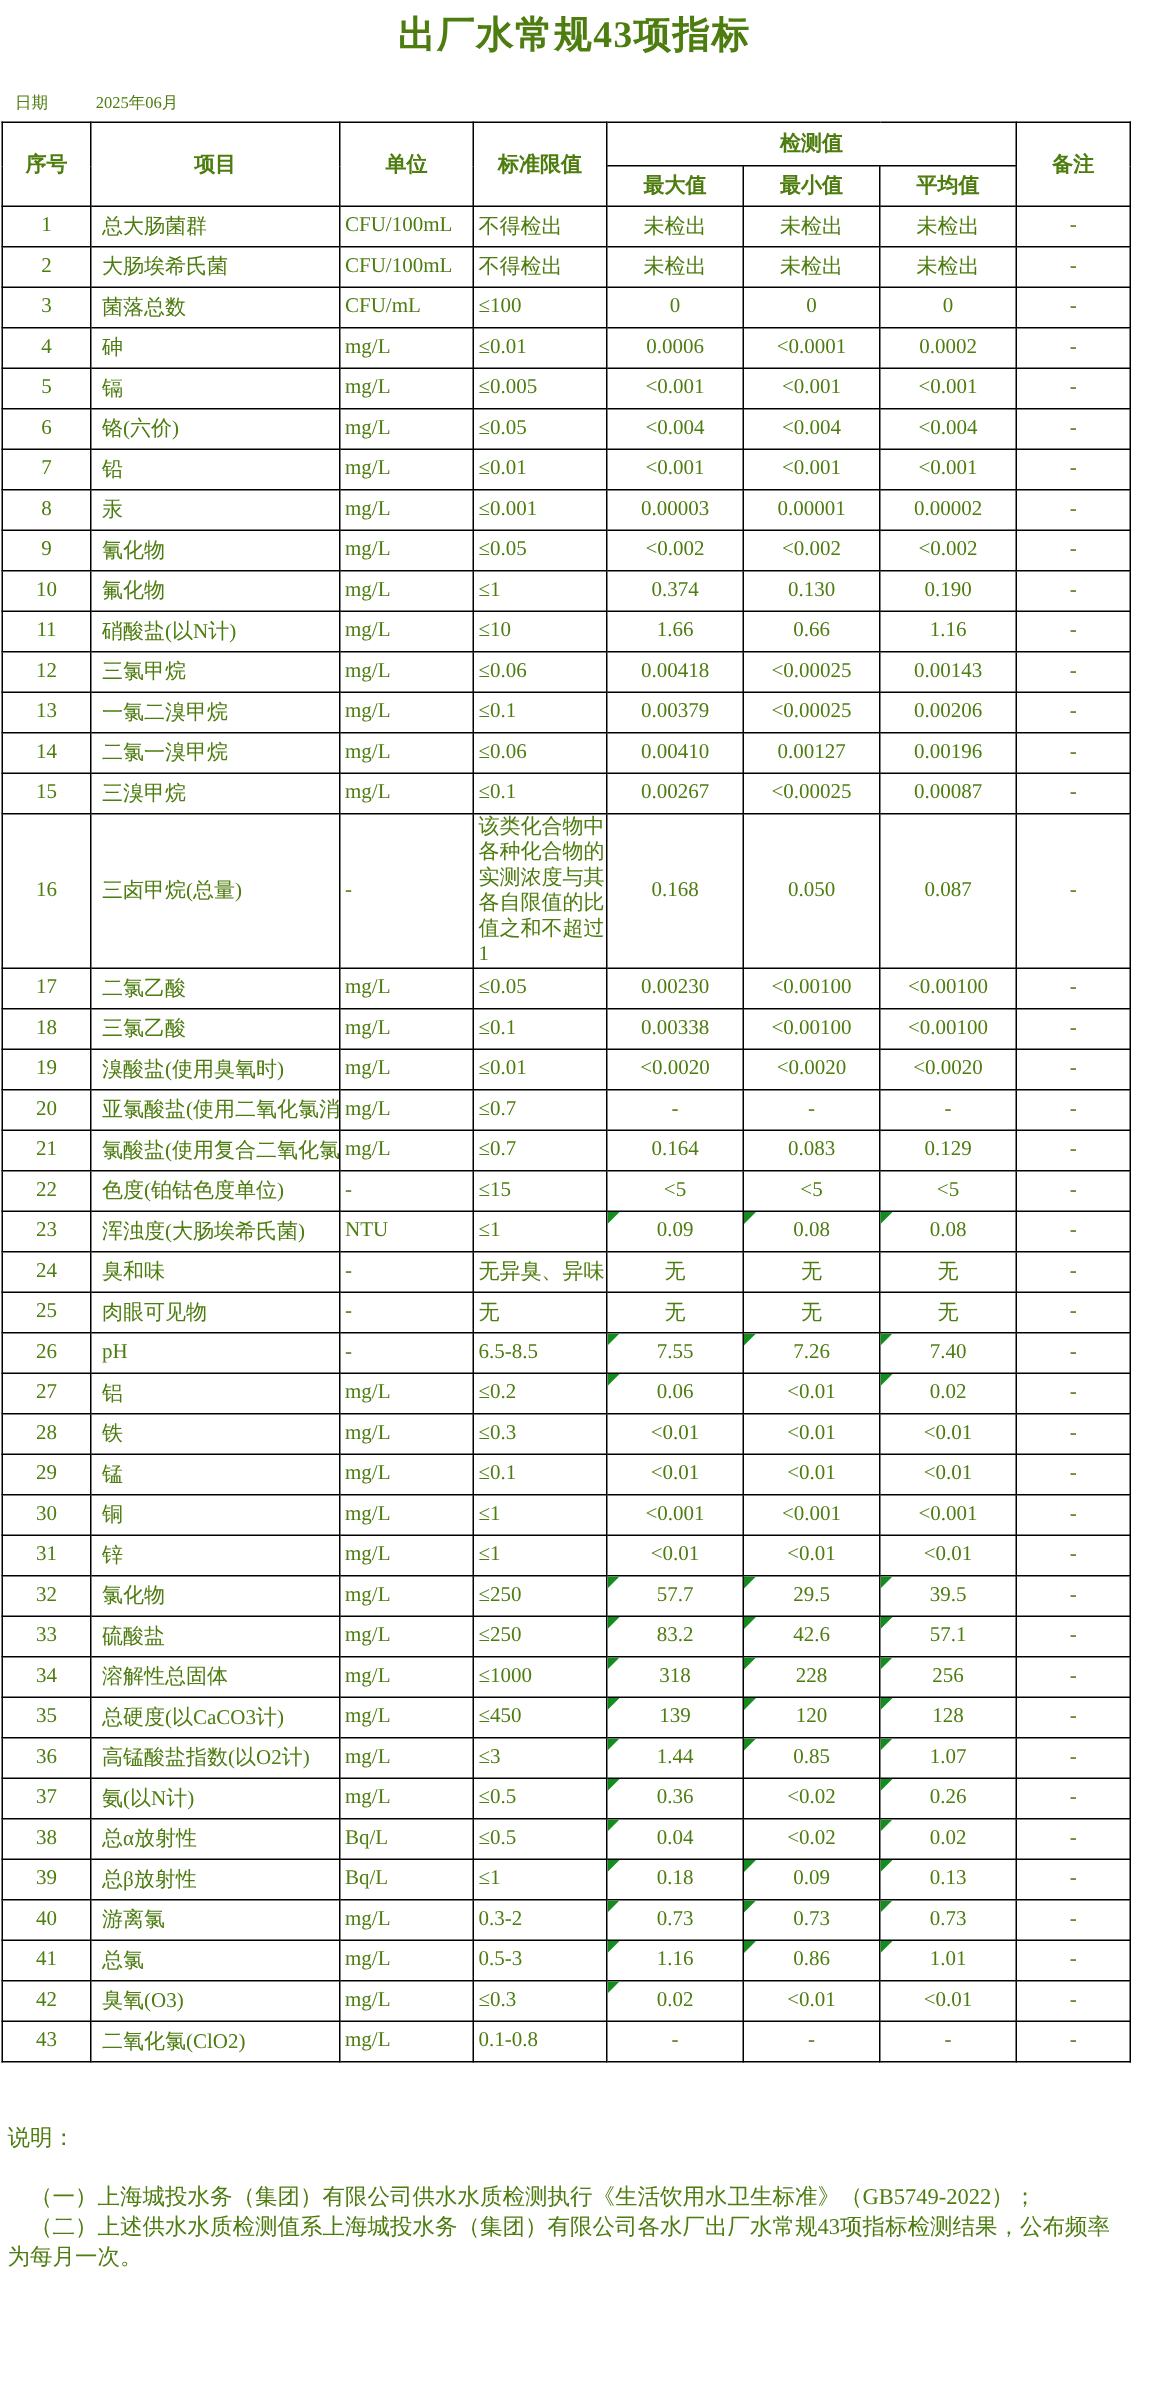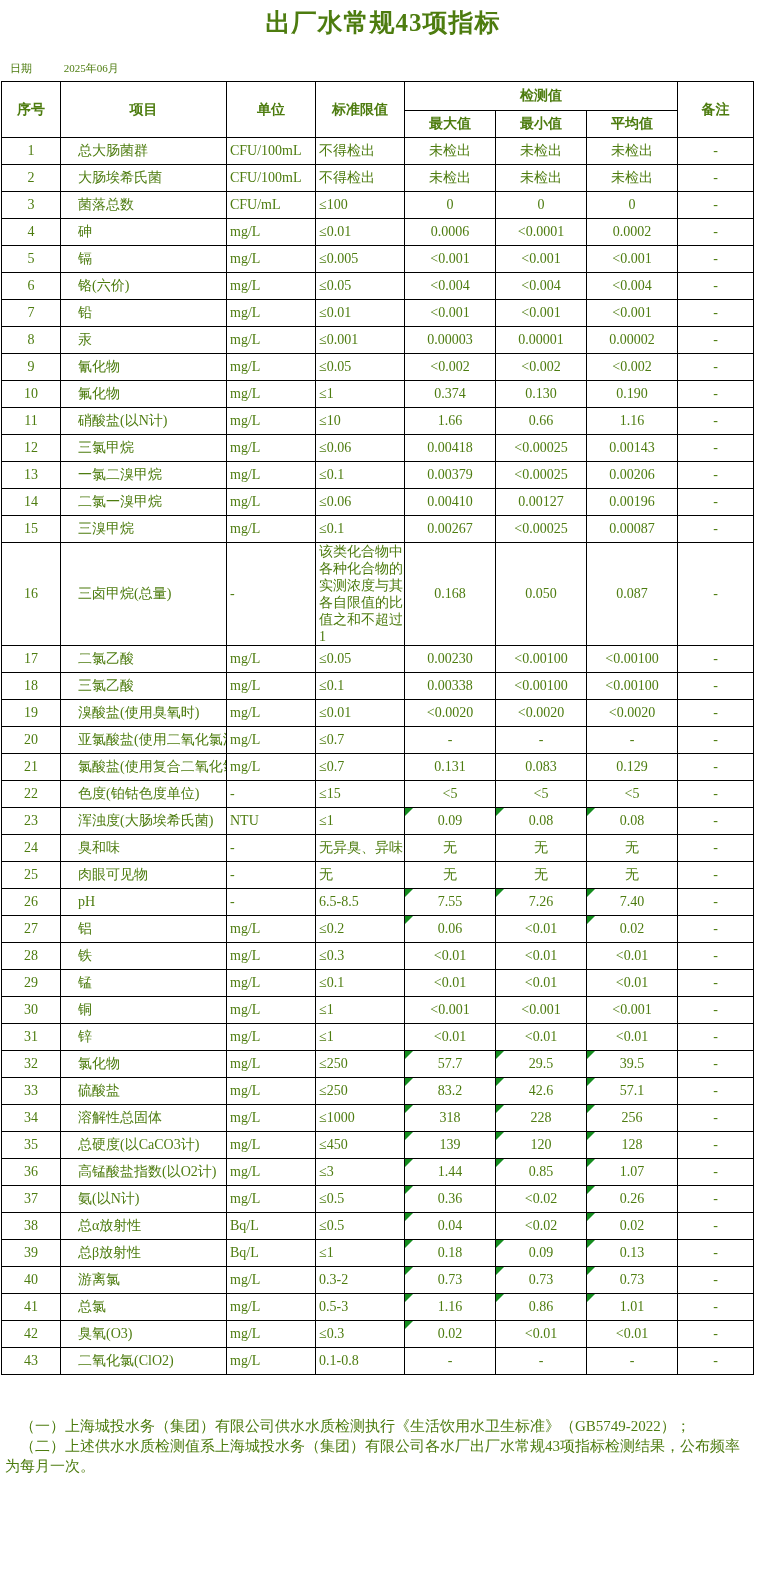--- a/index.html
+++ b/index.html
@@ -22,21 +22,21 @@
     overflow:hidden; position:relative; vertical-align:middle;
   }
   thead th { font-weight:bold; text-align:center; }
   thead tr.hrow1 { height:29px; }
   thead tr.hrow2 { height:27px; }
   tbody tr { height:27px; }
   tbody tr.tall { height:103px; }
 
   td.c-center { text-align:center; }
   td.c-left  { text-align:left; padding-left:3px; }
-  td.item    { padding-left:17px; white-space:nowrap; }
+  td.item    { padding-left:7px; white-space:nowrap; }
   td.limit   { white-space:pre-wrap; line-height:17px; }
   tbody tr:not(.tall) td.limit { line-height:normal; }
 
   .flag {
     position:absolute; top:0; left:0; width:0; height:0;
     border-top:8px solid #148c1e; border-right:8px solid transparent;
   }
 
   .notes { position:absolute; top:1416px; left:5px; width:748px; font-size:15px; line-height:20px; }
   .notes-title { margin:0 0 19px 0; }
@@ -284,21 +284,21 @@
             <td class="c-center">-</td>
             <td class="c-center">-</td>
             <td class="c-center">-</td>
             <td class="c-center">-</td>
           </tr>
           <tr>
             <td class="c-center">21</td>
             <td class="c-left item">氯酸盐(使用复合二氧化氯消</td>
             <td class="c-left">mg/L</td>
             <td class="c-left limit">≤0.7</td>
-            <td class="c-center">0.131</td>
+            <td class="c-center">0.164</td>
             <td class="c-center">0.083</td>
             <td class="c-center">0.129</td>
             <td class="c-center">-</td>
           </tr>
           <tr>
             <td class="c-center">22</td>
             <td class="c-left item">色度(铂钴色度单位)</td>
             <td class="c-left">-</td>
             <td class="c-left limit">≤15</td>
             <td class="c-center">&lt;5</td>
@@ -514,17 +514,18 @@
             <td class="c-center">-</td>
             <td class="c-center">-</td>
             <td class="c-center">-</td>
             <td class="c-center">-</td>
           </tr>
         </tbody>
     </table>
   </div>
 
   <div class="notes">
+    <div class="notes-title">说明：</div>
     <p class="note">（一）上海城投水务（集团）有限公司供水水质检测执行《生活饮用水卫生标准》（GB5749-2022）；</p>
     <p class="note">（二）上述供水水质检测值系上海城投水务（集团）有限公司各水厂出厂水常规43项指标检测结果，公布频率为每月一次。</p>
   </div>
 
 </div>
 
 </body></html>

